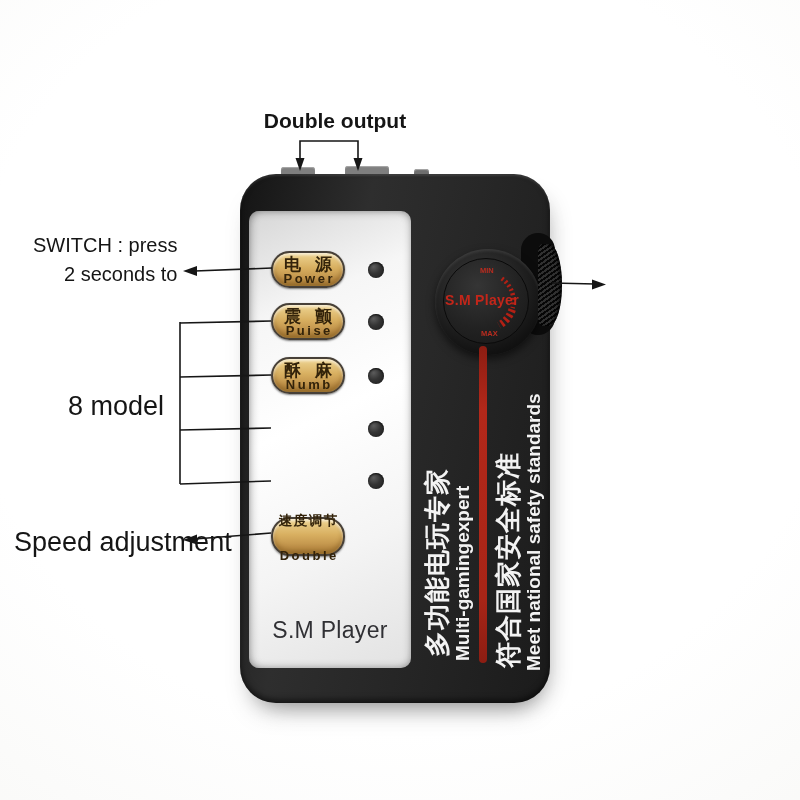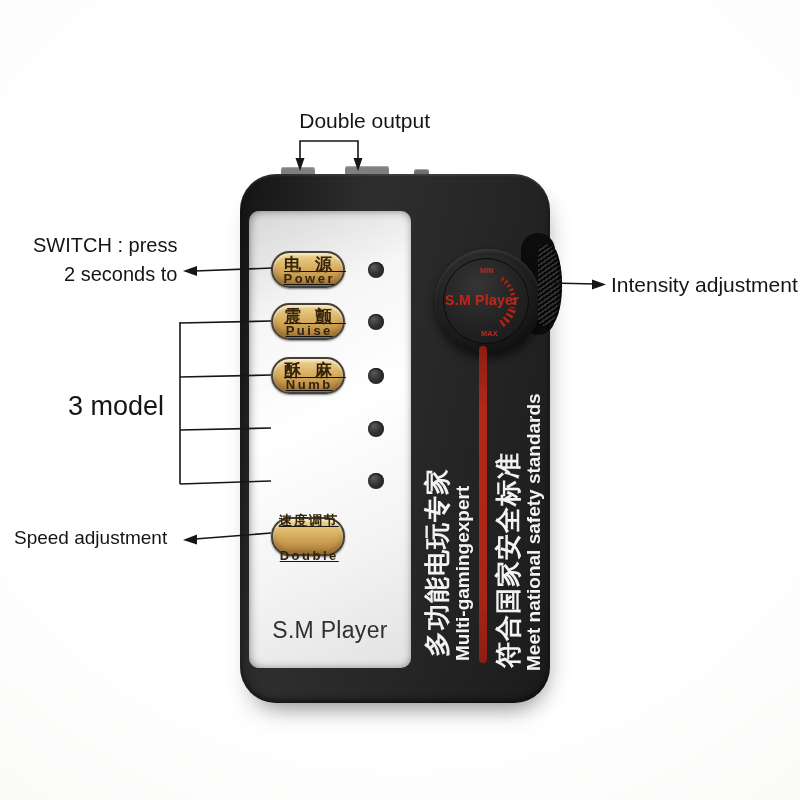--- a/index.html
+++ b/index.html
@@ -5,24 +5,24 @@
   html,body{margin:0;padding:0;background:#fff;}
   #stage{
     position:relative;width:800px;height:800px;overflow:hidden;
     background:radial-gradient(120% 110% at 50% 42%, #ffffff 45%, #f7f7f5 80%, #efefec 100%);
     font-family:"Liberation Sans","DejaVu Sans",sans-serif;
     color:#141414;
   }
   .abs{position:absolute;}
   
   .ann{font-weight:500;color:#151515;}
-  #lbl-double{left:240px;top:109px;width:190px;text-align:right;font-size:21px;font-weight:400;}
+  #lbl-double{left:240px;top:109px;width:190px;text-align:center;font-size:21px;font-weight:700;}
   #lbl-switch{left:33px;top:231px;font-size:20px;line-height:29px;text-align:right;}
   #lbl-model{left:68px;top:391px;font-size:27px;font-weight:400;}
-  #lbl-speed{left:14px;top:527px;font-size:19px;}
+  #lbl-speed{left:14px;top:527px;font-size:27px;}
   #lbl-intensity{left:611px;top:273px;font-size:21px;}
   
   #device{
     left:240px;top:174px;width:310px;height:529px;border-radius:36px;
     background:linear-gradient(102deg,#141414 0%,#2e2e2e 32%,#272727 58%,#1b1b1b 100%);
     box-shadow:inset 0 2px 2px rgba(255,255,255,.10), inset 0 -3px 6px rgba(0,0,0,.6),
                0 18px 22px -12px rgba(70,70,70,.5), 14px 10px 26px -18px rgba(0,0,0,.30);
     z-index:2;
   }
   .jack{background:#7f7f7f;border-radius:3px 3px 0 0;z-index:1;box-shadow:inset 0 1px 1px #aaa;}
@@ -35,21 +35,20 @@
     box-shadow:inset 6px 0 10px -5px rgba(0,0,0,.35), inset -5px 0 9px -5px rgba(0,0,0,.28),
                inset 0 6px 9px -5px rgba(0,0,0,.25), inset 0 -6px 9px -5px rgba(0,0,0,.2);
   }
   .btn{
     left:271px;width:74px;height:37px;border-radius:19px;z-index:4;
     background:linear-gradient(180deg,#eed492 0%,#d8af60 45%,#c0924a 78%,#b3873f 100%);
     border:2px solid #474038;box-sizing:border-box;
     box-shadow:inset 0 2px 3px rgba(255,255,255,.65), inset 0 -4px 5px rgba(110,70,15,.45), 0 1px 2px rgba(0,0,0,.5);
     display:flex;flex-direction:column;align-items:center;justify-content:center;
     cursor:pointer;
-    text-decoration:underline;
   }
   .btn-cn{font-size:17px;font-weight:700;color:#33230a;letter-spacing:14px;padding-left:14px;line-height:17px;white-space:nowrap;}
   .btn-en{font-size:13px;font-weight:700;color:#33230a;letter-spacing:2.5px;padding-left:2.5px;line-height:11px;white-space:nowrap;}
   #btn-adjust{top:517px;height:39px;gap:22px;}
   #btn-adjust .btn-cn{font-size:13.5px;letter-spacing:1.5px;padding-left:1.5px;line-height:15px;}
   .led{
     left:368px;width:16px;height:16px;border-radius:50%;z-index:4;
     background:radial-gradient(circle at 35% 30%, #5c5c5c 0%, #343434 45%, #1d1d1d 100%);
     box-shadow:0 1px 1px rgba(255,255,255,.7), inset 0 1px 2px rgba(0,0,0,.8);
   }
@@ -100,23 +99,22 @@
 </head>
 <body>
 
 <div id="stage">
 
   <div class="abs ann" id="lbl-double">Double output</div>
   <div class="abs ann" id="lbl-switch">
     <div>SWITCH : press</div>
     <div>2 seconds to</div>
   </div>
-  <div class="abs ann" id="lbl-model">3 model</div>
+  <div class="abs ann" id="lbl-model">8 model</div>
   <div class="abs ann" id="lbl-speed">Speed adjustment</div>
-  <div class="abs ann" id="lbl-intensity">Intensity adjustment</div>
 
   <div class="abs jack" id="jack-1"></div>
   <div class="abs jack" id="jack-2"></div>
   <div class="abs jack" id="jack-3"></div>
 
   <div class="abs" id="device"></div>
 
   <div class="abs" id="panel"></div>
 
   <div class="abs btn" style="top:251px">

